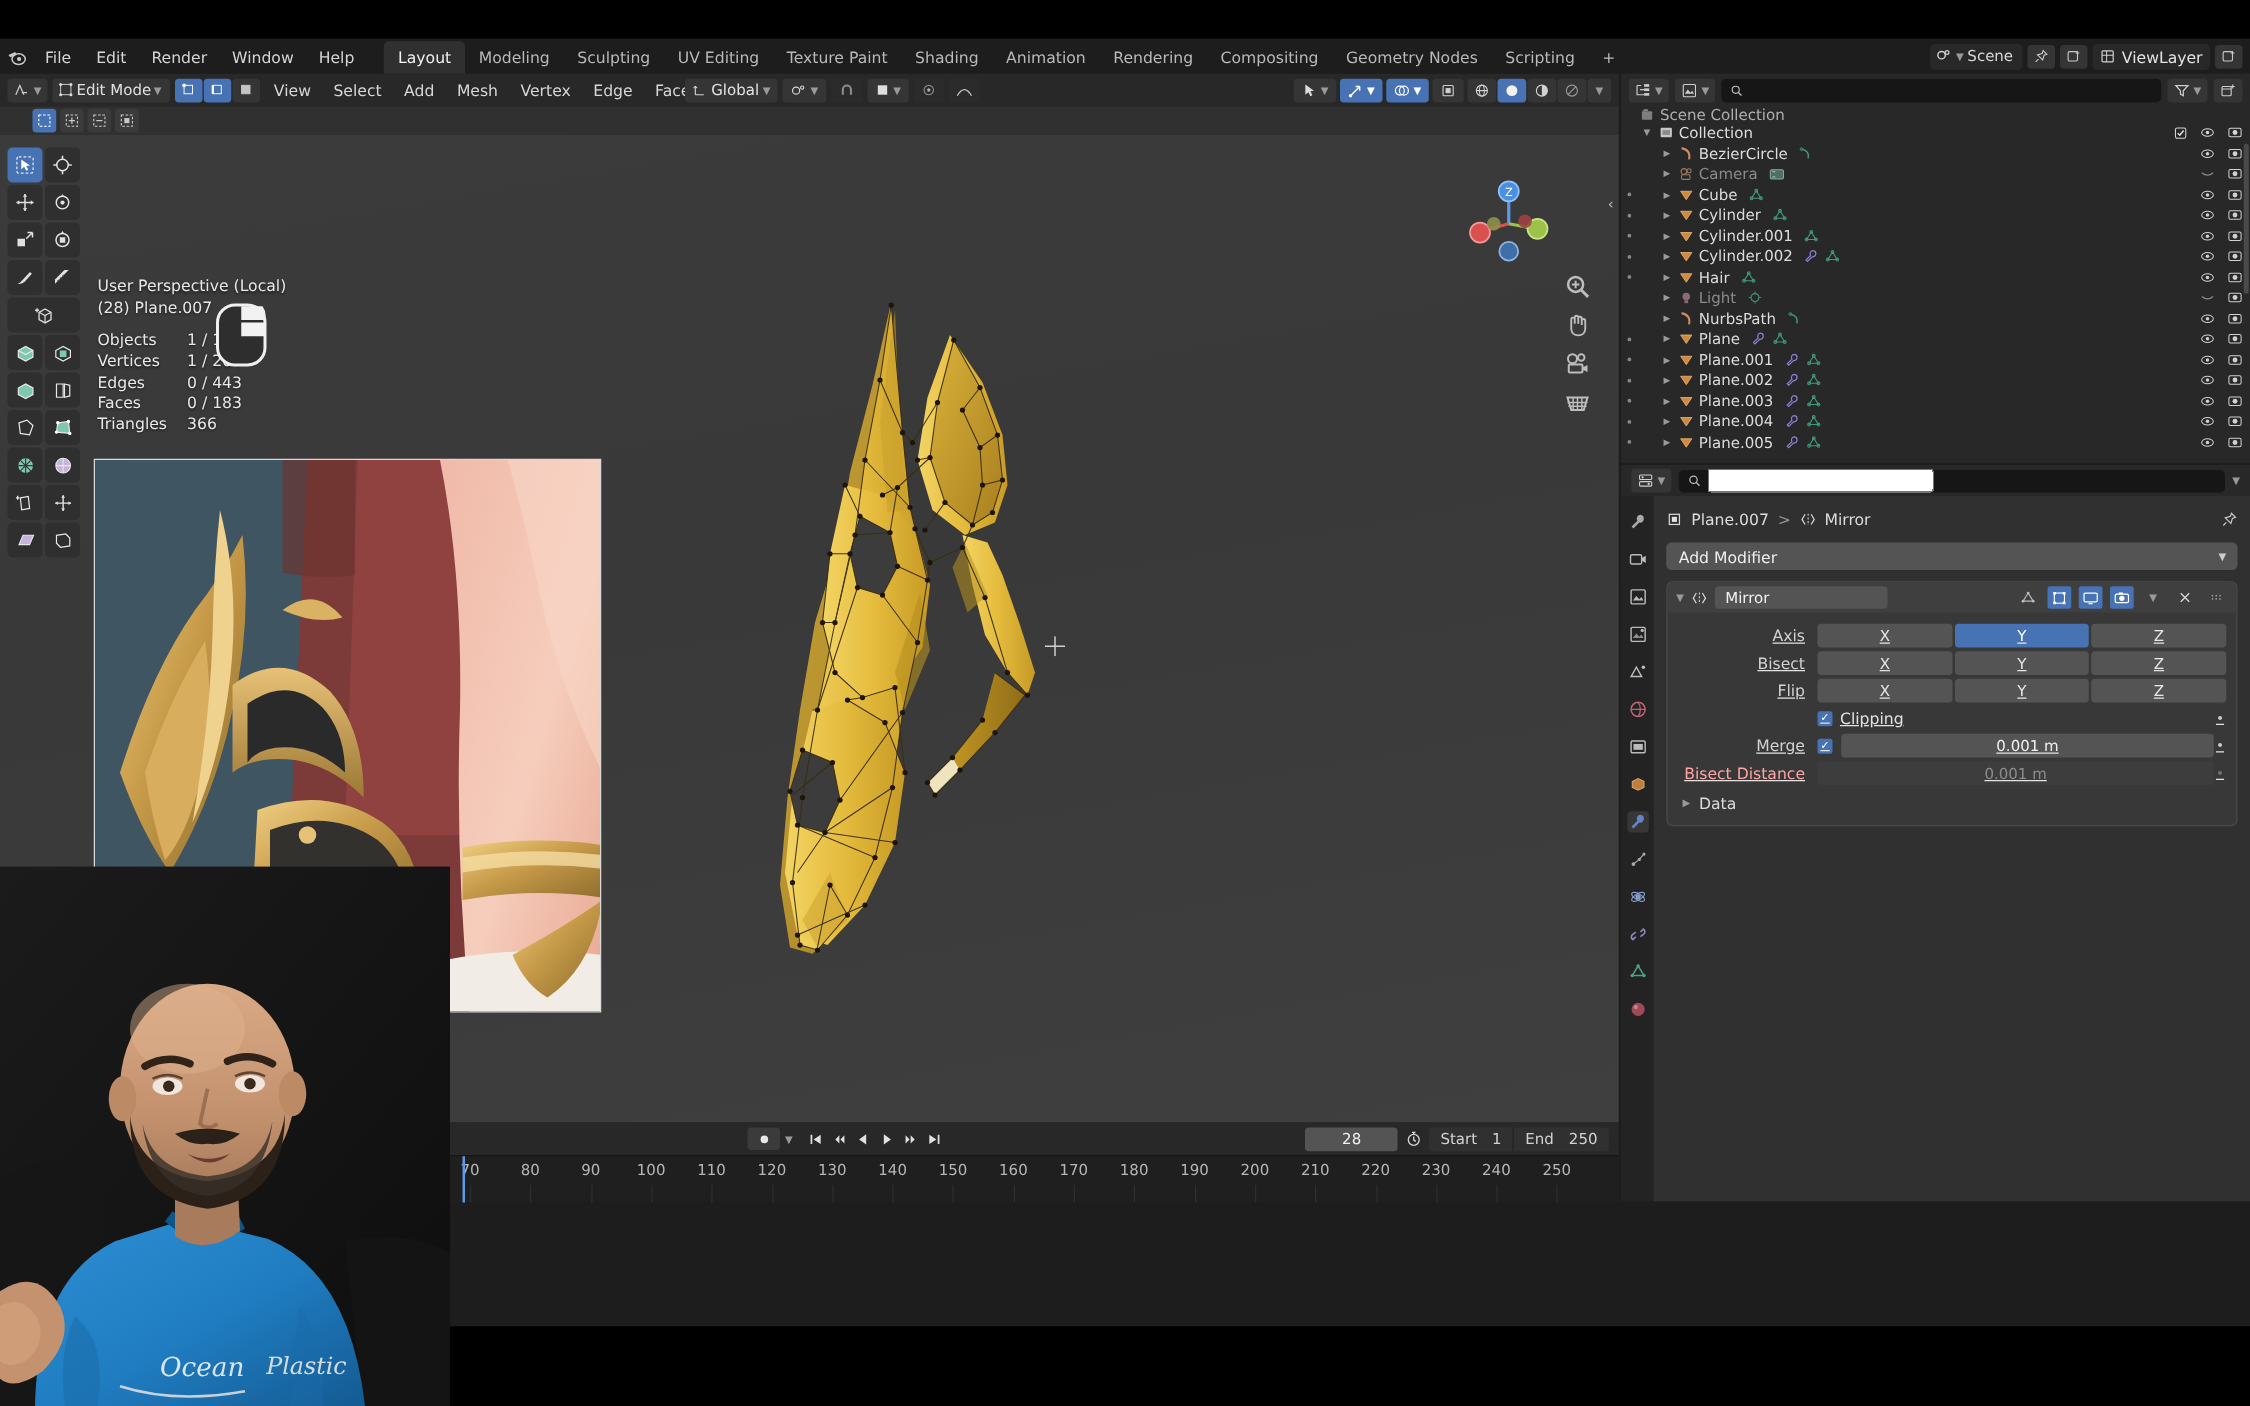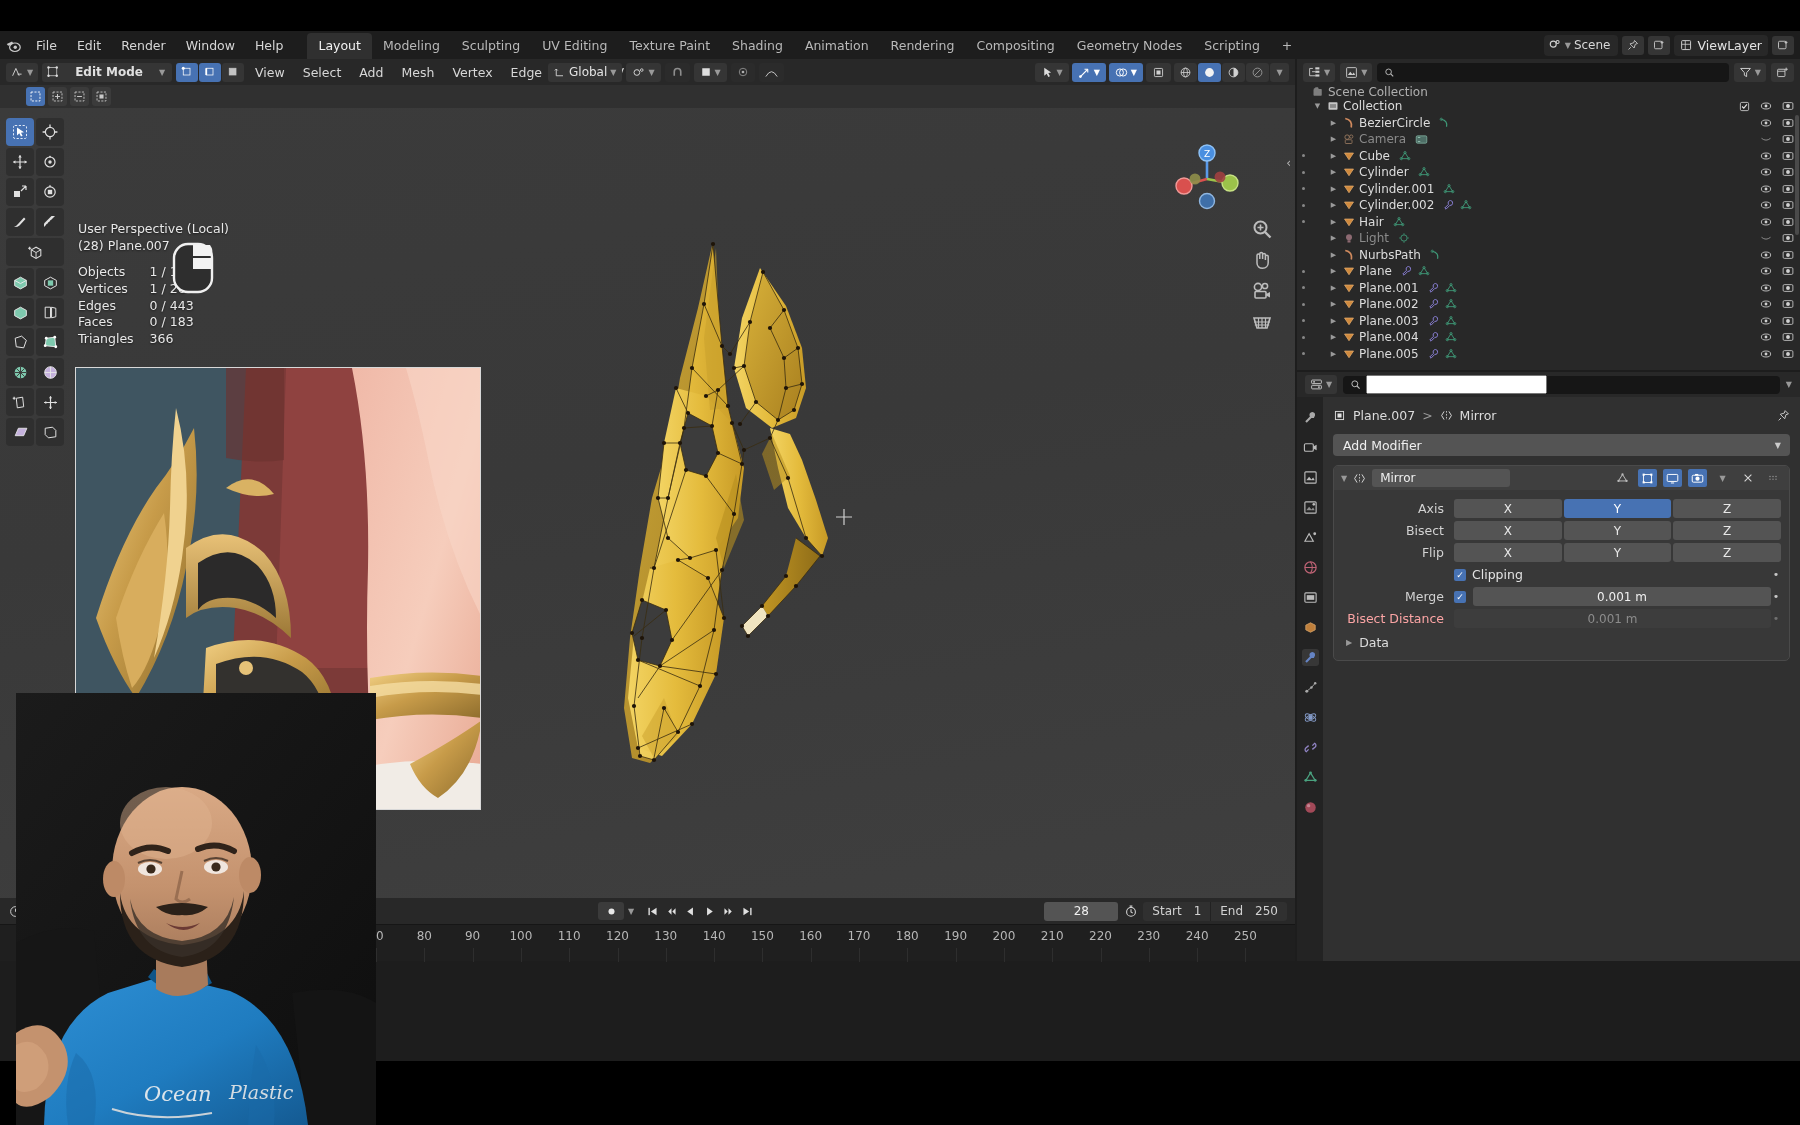--- a/index.html
+++ b/index.html
@@ -29,22 +29,22 @@
   .vlayer-ctl { display:flex; align-items:center; gap:4px; background:#282828; border-radius:4px; padding:2px 6px; height:21px; }
   .chev { font-size:8px; color:#999; }
 
   
   .vp-header { position:absolute; left:0; top:28px; width:1295px; height:26px; background:#282828;
                display:flex; align-items:center; gap:4px; padding-left:6px; }
   .hdr-btn { height:19px; min-width:19px; display:flex; align-items:center; justify-content:center;
              background:#353535; border-radius:3px; padding:0 5px; font-size:11.5px; color:#d5d5d5; }
   .hdr-btn.on { background:#4772b3; }
   .hdr-grp { display:flex; align-items:center; gap:1px; }
-  .mode-sel { display:flex; align-items:center; gap:16px; background:#353535; border-radius:3px; height:19px;
-              padding:0 7px 0 5px; font-size:12px; color:#e0e0e0;font-weight:bold; }
+  .mode-sel { display:flex; align-items:center; gap:2px; background:#353535; border-radius:3px; height:19px;
+              padding:0 7px 0 5px; font-size:12px; color:#e0e0e0; }
   .vmenu { padding:2px 7px; font-size:12.5px; color:#d7d7d7; }
   .hdr-right { margin-left:auto; display:flex; align-items:center; gap:3px; padding-right:6px; }
   .pill { display:flex; align-items:center; gap:3px; background:#353535; border-radius:3px; height:19px; padding:0 6px; }
   .pill.dark { background:#2b2b2b; }
 
   
   .tool-row { position:absolute; left:0; top:54px; width:1295px; height:23px; background:#303030;
               display:flex; align-items:center; gap:3px; padding-left:26px; }
   .sq { width:19px; height:19px; background:#3b3b3b; border-radius:3px; display:flex; align-items:center; justify-content:center; }
   .sq.on { background:#4772b3; }
@@ -132,40 +132,40 @@
   .add-mod { margin-top:9px; height:22px; background:#545454; border-radius:4px; display:flex; align-items:center;
              padding:0 10px; font-size:12.5px; color:#efefef; position:relative; }
   .add-mod .chv { position:absolute; right:9px; font-size:8px; color:#ccc; }
   .mod-panel { margin-top:9px; background:#383838; border:1px solid #4a4a4a; border-radius:5px; }
   .mod-head { height:24px; display:flex; align-items:center; gap:6px; padding:0 7px; background:#3f3f3f; border-radius:4px 4px 0 0;}
   .mod-name { flex:0 0 auto; width:138px; height:18px; background:#545454; border-radius:3px; display:flex;
               align-items:center; padding:0 8px; font-size:12px; color:#f0f0f0; }
   .mhbtn { width:19px; height:18px; border-radius:2px; display:flex; align-items:center; justify-content:center; background:#4c4c4c;}
   .mhbtn.on { background:#4772b3; }
   .mod-body { padding:9px 8px 10px 8px; }
-  .frow { display:flex; align-items:center; height:19px; margin-bottom:3px; }
+  .frow { display:flex; align-items:center; height:19px; margin-bottom:3px;text-decoration:underline; }
   .flabel { width:112px; text-align:right; padding-right:10px; font-size:12.5px; color:#d2d2d2; }
   .flabel.dim { color:#fca5a5; }
   .xyz { display:flex; gap:2px; flex:1; }
   .xyz div { flex:1; height:19px; background:#545454; border-radius:3px; display:flex; align-items:center;
              justify-content:center; font-size:12px; color:#e8e8e8; }
   .xyz div.on { background:#4772b3; color:#fff; }
   .objfield { flex:1; height:19px; background:#1d1d1d; border-radius:3px; display:flex; align-items:center;
               padding:0 6px; justify-content:space-between; }
   .ckrow { display:flex; align-items:center; gap:6px; }
   .ckbox { width:12px; height:12px; border-radius:2px; background:#4772b3; display:flex; align-items:center;
            justify-content:center; color:#fff; font-size:9px; }
   .numfld { flex:1; height:19px; background:#545454; border-radius:3px; display:flex; align-items:center;
             justify-content:center; font-size:12px; color:#f0f0f0; }
   .numfld.dim { background:#3d3d3d; color:#8c8c8c; }
   .dotdec { width:10px; text-align:center; color:#c8c8c8; font-size:11px; }
   .datarow { display:flex; align-items:center; gap:7px; padding:4px 0 0 4px; font-size:12.5px; color:#dcdcdc; }
 
   
-  .webcam { position:absolute; left:16px; top:693px; width:360px; height:432px; overflow:hidden; }
+  .webcam { position:absolute; left:0; top:693px; width:360px; height:432px; overflow:hidden; }
 
   svg { display:block; }
 </style>
 </head>
 <body>
 
 <div id="app">
 
   <div class="blender">
 

